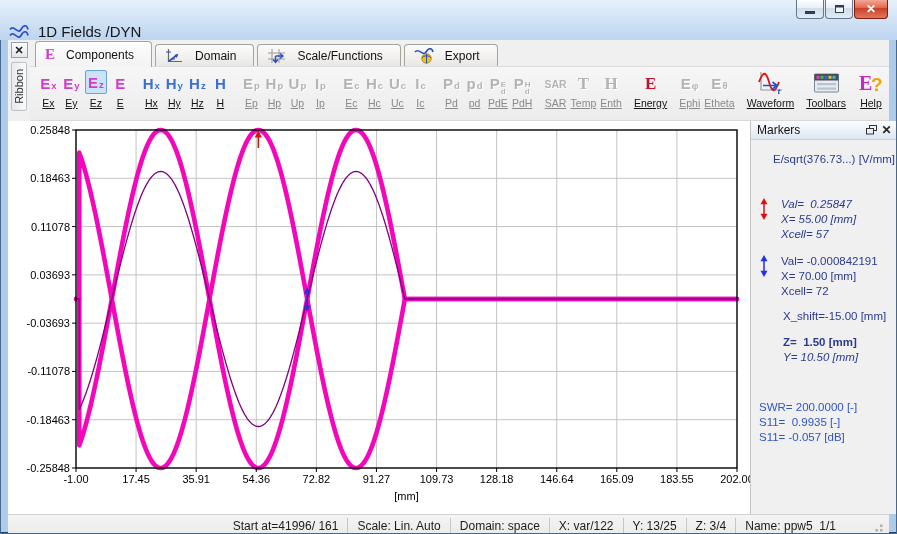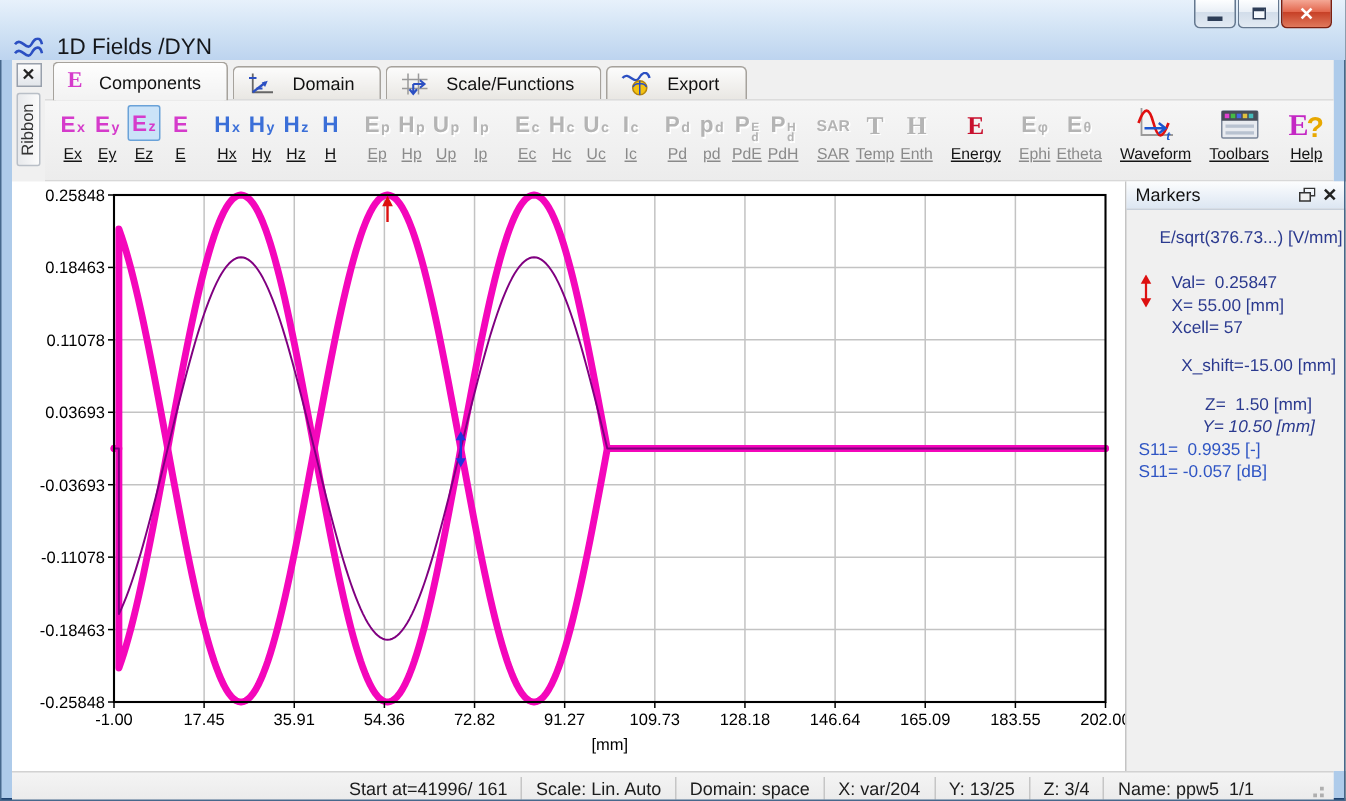--- a/index.html
+++ b/index.html
@@ -91,21 +91,21 @@
     background:linear-gradient(#FCFDFE,#DCE6F2); border-bottom:1px solid #C8D0DA; font-size:12px; color:#111;
   }
   .mp-title{ flex:1; }
   .mp-hbtn{ width:15px; height:15px; display:flex; align-items:center; justify-content:center; color:#222; }
   .mp-close{ font-size:12px; font-weight:bold; line-height:1; }
   .mp-body{ flex:1; padding:12px 2px 0 8px; font-size:11.5px; line-height:15px; }
   .mp-line{ white-space:pre; }
   .mp-unit{ margin-left:14px; }
   .mp-marker{ position:relative; padding-left:22px; }
   .mp-marker .mglyph{ position:absolute; left:0; top:1px; }
-  .mp-plain{ margin-left:24px;text-align:center; }
+  .mp-plain{ margin-left:24px; }
 
   
   .statusbar{
     height:22px; background:linear-gradient(#F4F4F4,#EAEAEA); border-top:1px solid #D2D2D2;
     display:flex; align-items:center; justify-content:flex-end; font-size:12px; color:#1C1C1C; padding-right:4px;
   }
   .sb-item{ padding:0 9px; white-space:pre; }
   .sb-sep{ width:1px; height:15px; background:#C6C6C6; }
   .sb-grip{ width:16px; height:16px; margin-left:24px; }
 </style>
@@ -511,47 +511,58 @@
           <span class="mp-hbtn" id="mp-float">
               <svg width="11" height="10" viewBox="0 0 11 10">
                 <rect x="3.5" y="0.5" width="7" height="5" fill="none" stroke="#333"></rect>
                 <rect x="0.5" y="3.5" width="7" height="5.5" fill="#EFEFEF" stroke="#333"></rect>
               </svg>
             </span>
           <span class="mp-hbtn mp-close">✕</span>
         </div>
         <div class="mp-body" id="mp-body">
             <div class="mp-line mp-unit" style="color: rgb(43, 58, 143);">E/sqrt(376.73...) [V/mm]</div>
-            <div class="mp-marker" style="margin-top: 15px;">
+            <div class="mp-marker" style="margin-top: 30px; font-style: italic;">
               <span class="mglyph"><svg width="10" height="22" viewBox="0 0 10 22">
                   <line x1="5" y1="3" x2="5" y2="19" stroke="#DD1010" stroke-width="1.5"></line>
                   <path d="M5 0 L1.5 6.2 H8.5 Z" fill="#DD1010"></path>
                   <path d="M5 22 L1.5 15.8 H8.5 Z" fill="#DD1010"></path>
                 </svg></span>
               <div class="mp-line " style="color: rgb(43, 58, 143);">Val=  0.25847</div>
               <div class="mp-line " style="color: rgb(43, 58, 143);">X= 55.00 [mm]</div>
               <div class="mp-line " style="color: rgb(43, 58, 143);">Xcell= 57</div>
             </div>
+            <div class="mp-marker" style="margin-top: 12px;">
+              <span class="mglyph"><svg width="10" height="22" viewBox="0 0 10 22">
+                  <line x1="5" y1="3" x2="5" y2="19" stroke="#2233DD" stroke-width="1.5"></line>
+                  <path d="M5 0 L1.5 6.2 H8.5 Z" fill="#2233DD"></path>
+                  <path d="M5 22 L1.5 15.8 H8.5 Z" fill="#2233DD"></path>
+                </svg></span>
+              <div class="mp-line " style="color: rgb(43, 58, 143);">Val= -0.000842191</div>
+              <div class="mp-line " style="color: rgb(43, 58, 143);">X= 70.00 [mm]</div>
+              <div class="mp-line " style="color: rgb(43, 58, 143);">Xcell= 72</div>
+            </div>
             <div class="mp-line mp-plain" style="color: rgb(43, 58, 143); margin-top: 10px;">X_shift=-15.00 [mm]</div>
-            <div class="mp-line mp-plain" style="color: rgb(43, 58, 143); margin-top: 11px;">Z=  1.50 [mm]</div>
+            <div class="mp-line mp-plain" style="color: rgb(43, 58, 143); margin-top: 11px; font-weight: bold;">Z=  1.50 [mm]</div>
             <div class="mp-line mp-plain" style="color: rgb(43, 58, 143); font-style: italic;">Y= 10.50 [mm]</div>
+            <div class="mp-line " style="color: rgb(47, 85, 196); margin-top: 35px;">SWR= 200.0000 [-]</div>
             <div class="mp-line " style="color: rgb(47, 85, 196);">S11=  0.9935 [-]</div>
             <div class="mp-line " style="color: rgb(47, 85, 196);">S11= -0.057 [dB]</div>
           </div>
       </div>
     </div>
 
     <div class="statusbar" id="statusbar">
         <span class="sb-item">Start at=41996/ 161</span>
         <span class="sb-sep"></span>
         <span class="sb-item">Scale: Lin. Auto</span>
         <span class="sb-sep"></span>
         <span class="sb-item">Domain: space</span>
         <span class="sb-sep"></span>
-        <span class="sb-item">X: var/204</span>
+        <span class="sb-item">X: var/122</span>
         <span class="sb-sep"></span>
         <span class="sb-item">Y: 13/25</span>
         <span class="sb-sep"></span>
         <span class="sb-item">Z: 3/4</span>
         <span class="sb-sep"></span>
         <span class="sb-item">Name: ppw5  1/1</span>
         <span class="sb-grip"><svg width="16" height="16">
             <g fill="#AFAFAF">
               <rect x="11" y="11" width="2.5" height="2.5"></rect>
               <rect x="6.5" y="11" width="2.5" height="2.5"></rect>

